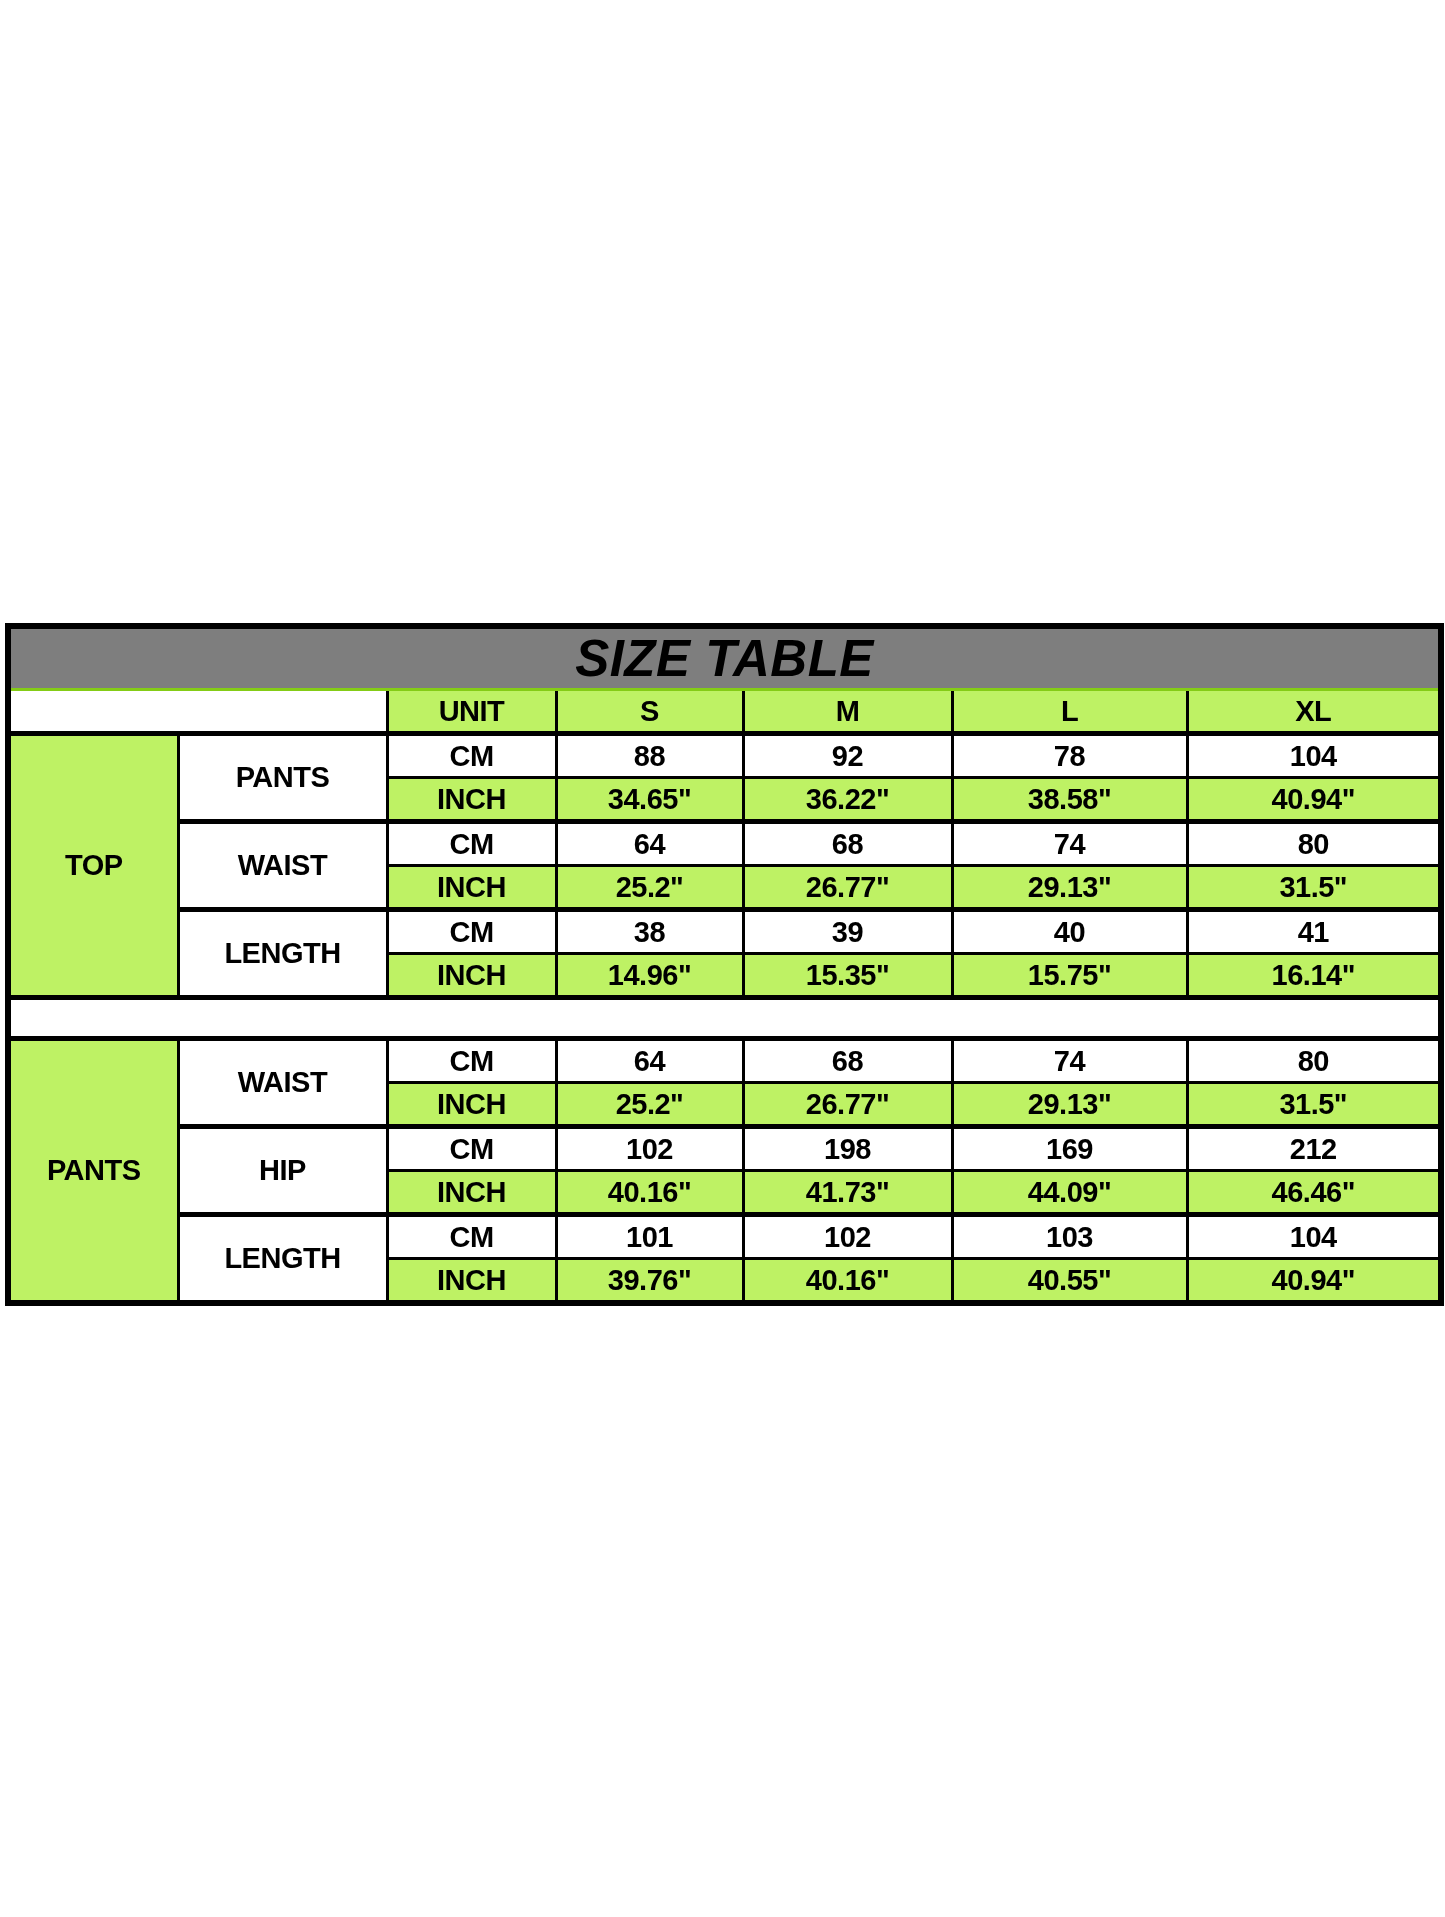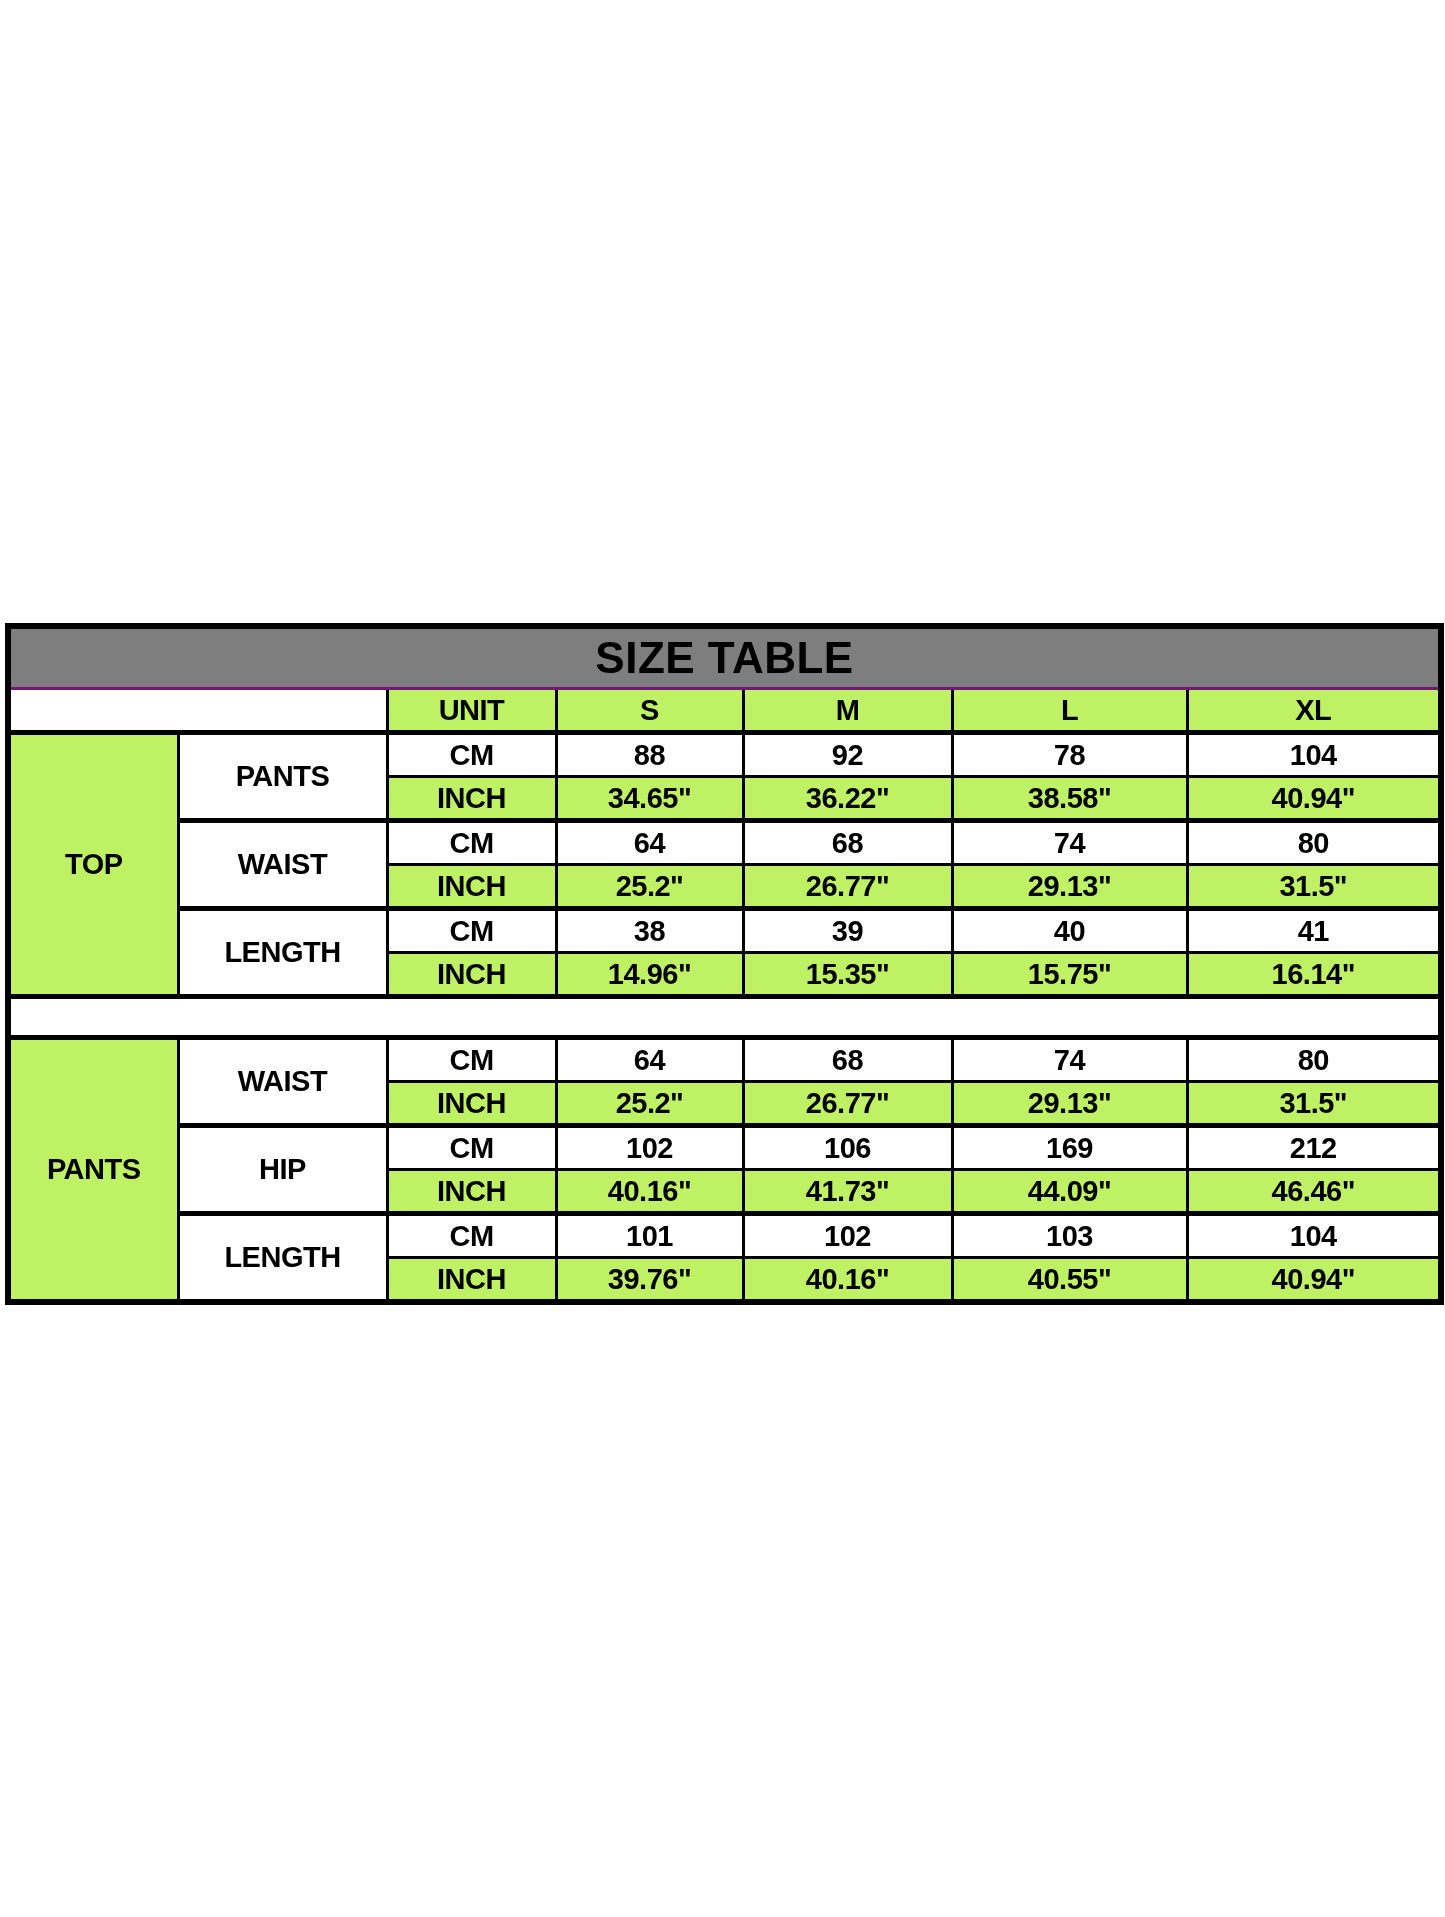--- a/index.html
+++ b/index.html
@@ -31,23 +31,24 @@
     font-weight: bold;
     font-size: 29px;
     letter-spacing: -0.5px;
     color: #000000;
     overflow: hidden;
     white-space: nowrap;
   }
   tr.title-row td {
     background: #7e7e7e;
     height: 58px;
-    font-size: 44px;
+    font-size: 51px;
     letter-spacing: 0.5px;
-    border-bottom: 3px solid #701a75;
+    border-bottom: 3px solid #84cc16;
+    font-style: italic;
   }
   td.gray  { background: #bef264; }
   td.white { background: #ffffff; }
   tr.group-start td { border-top: 5px solid #000000; }
   tr.spacer-row td {
     background: #ffffff;
     height: 36px;
     border-top: 5px solid #000000;
     border-bottom: 5px solid #000000;
   }
@@ -147,21 +148,21 @@
     <td class="gray">25.2"</td>
     <td class="gray">26.77"</td>
     <td class="gray">29.13"</td>
     <td class="gray">31.5"</td>
   </tr>
 
   <tr class="group-start">
     <td rowspan="2" class="white">HIP</td>
     <td class="white">CM</td>
     <td class="white">102</td>
-    <td class="white">106</td>
+    <td class="white">198</td>
     <td class="white">169</td>
     <td class="white">212</td>
   </tr>
   <tr>
     <td class="gray">INCH</td>
     <td class="gray">40.16"</td>
     <td class="gray">41.73"</td>
     <td class="gray">44.09"</td>
     <td class="gray">46.46"</td>
   </tr>

